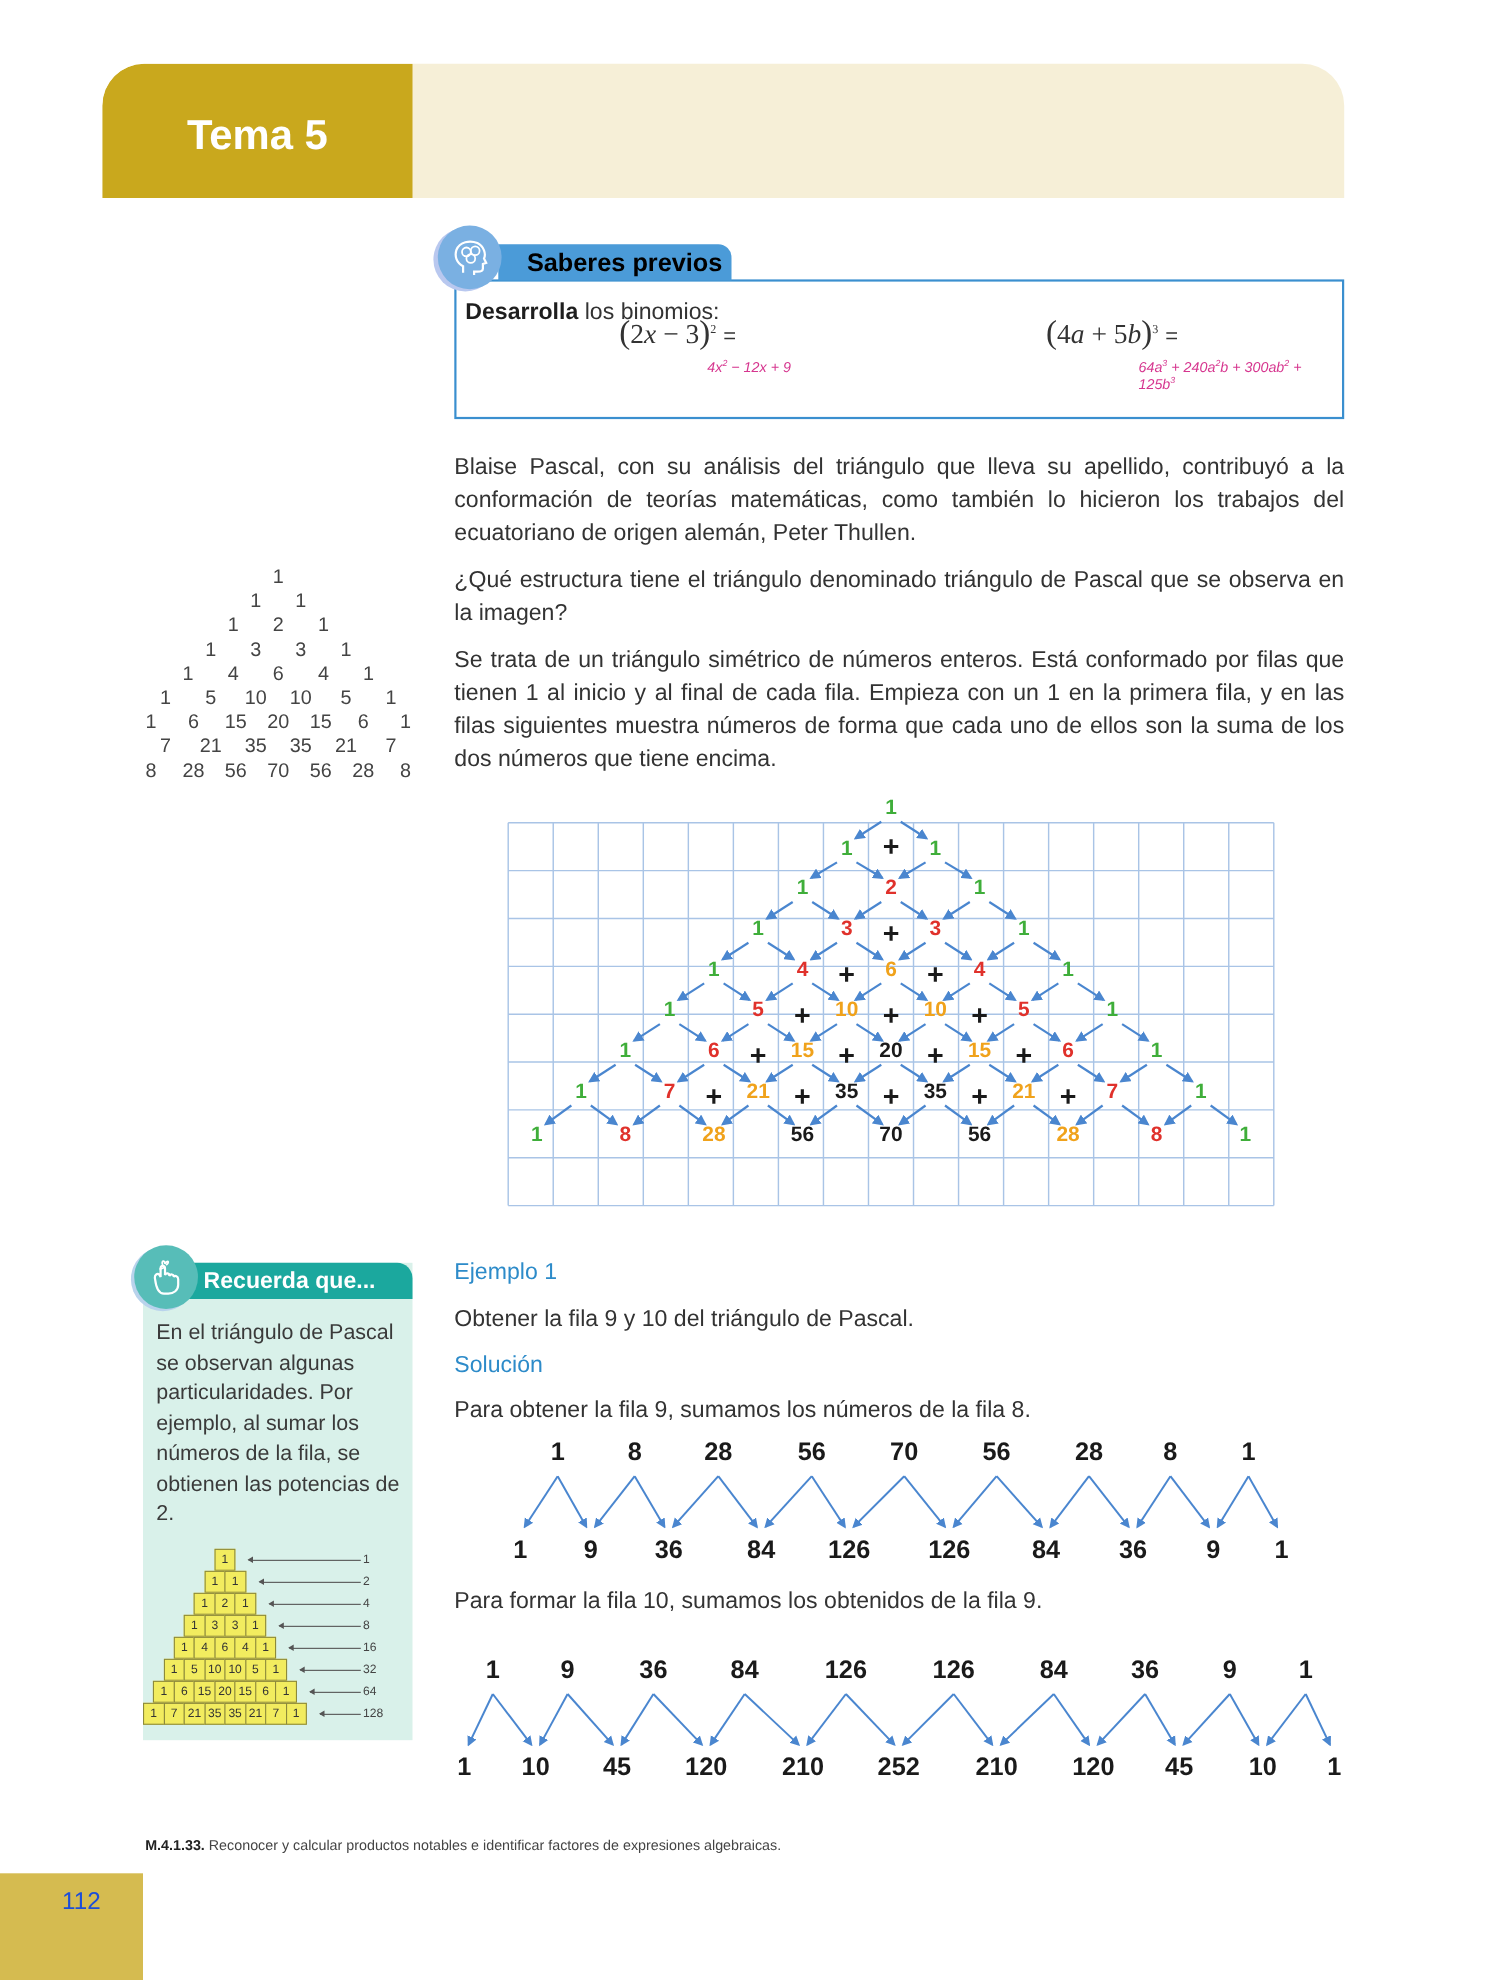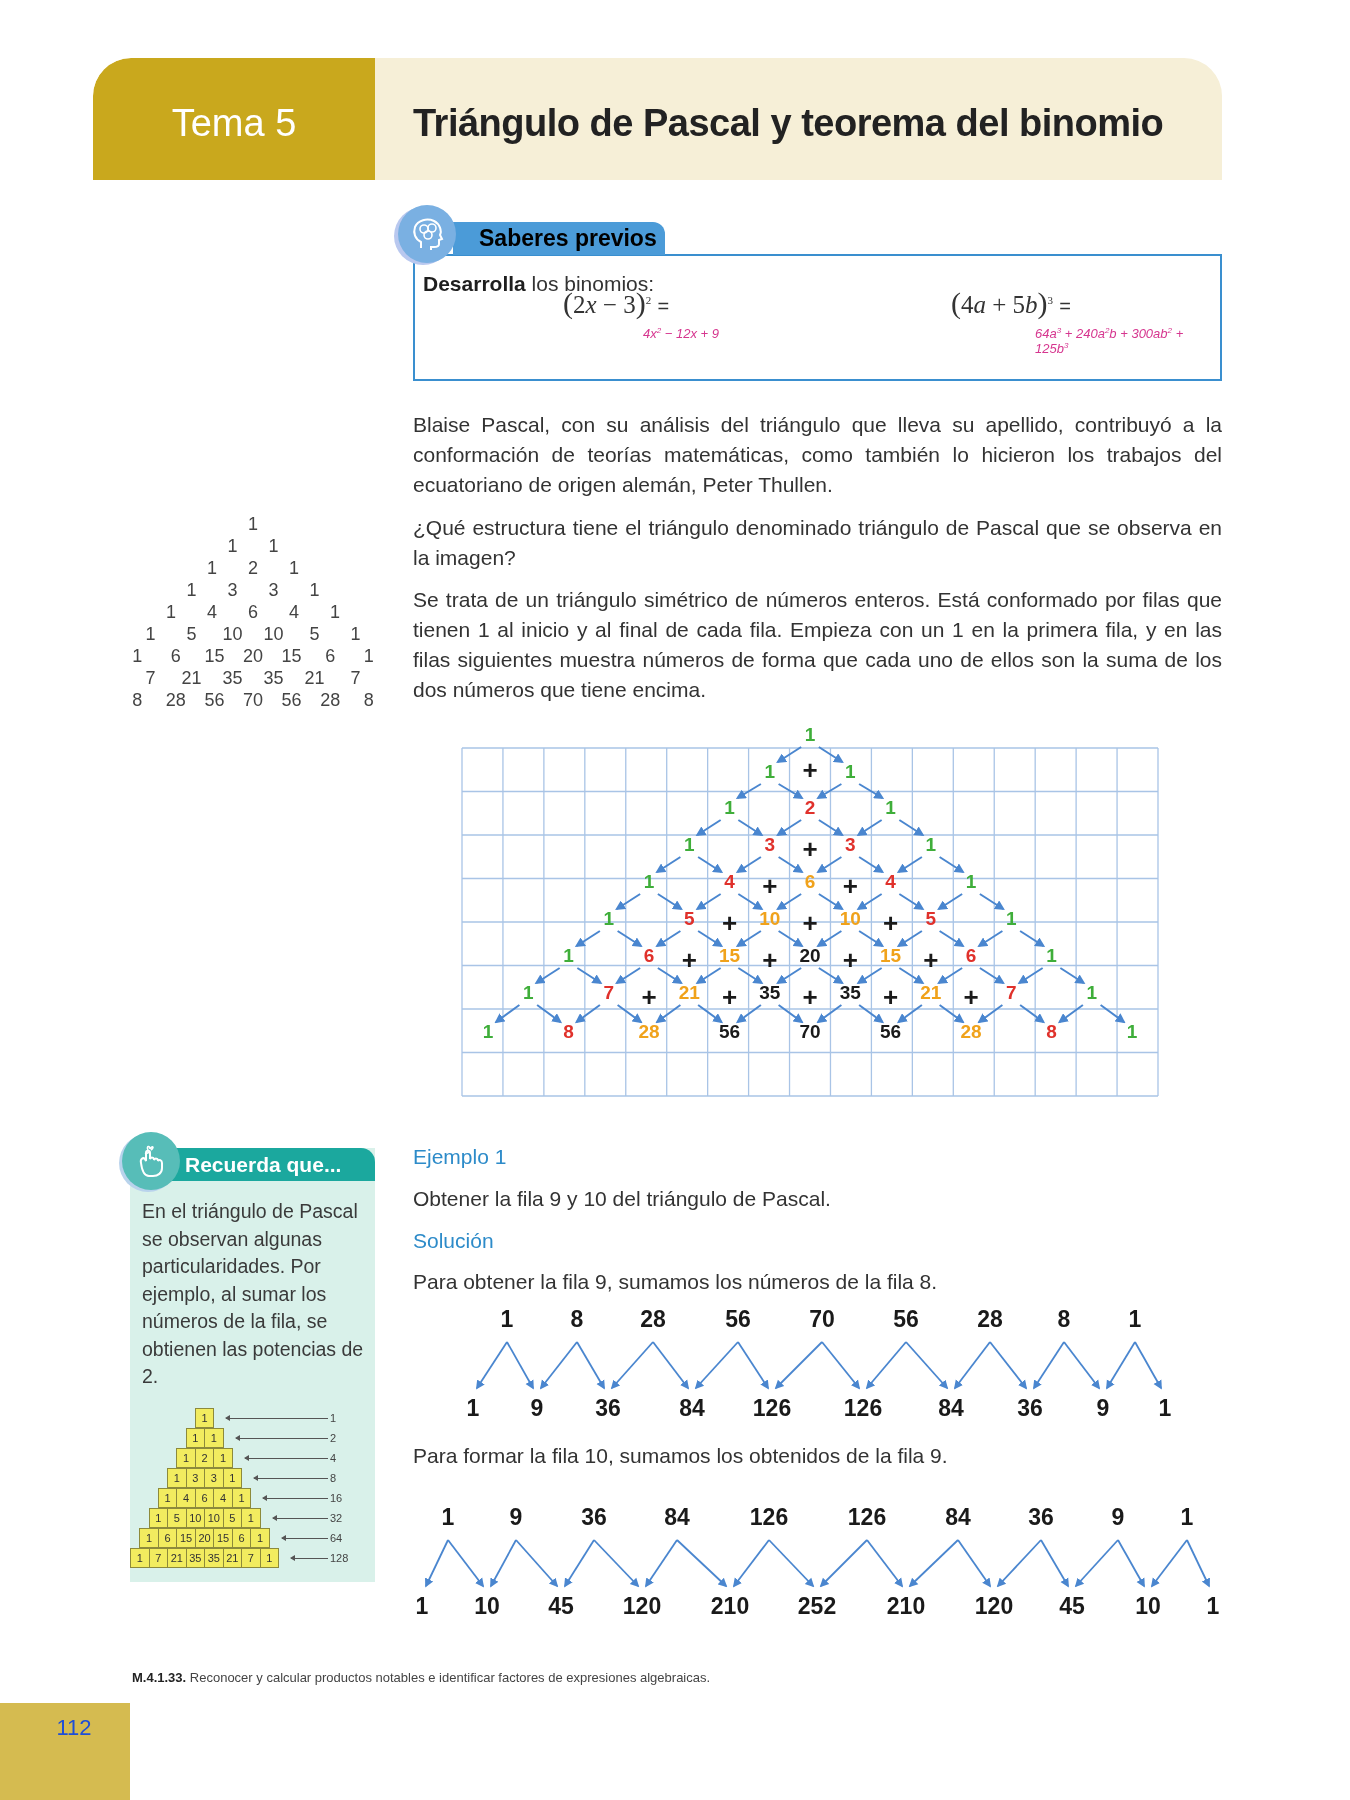--- a/index.html
+++ b/index.html
@@ -3,21 +3,21 @@
 <meta charset="utf-8">
 <style>
   * { box-sizing: border-box; margin: 0; padding: 0; }
   html, body { width: 1350px; height: 1800px; background: #ffffff; overflow: hidden; }
   body { position: relative; font-family: "Liberation Sans", "DejaVu Sans", sans-serif; color: #2b2b2b; }
 
   .abs { position: absolute; }
 
   
   .header { left: 93px; top: 58px; width: 1129px; height: 122px; background: #f6efd7; border-radius: 38px 38px 0 0; overflow: hidden; }
-  .header-tema { position: absolute; left: 0; top: 0; width: 282px; height: 122px; background: #c9a81d; border-top-left-radius: 38px; color: #fff; font-weight: normal; font-size: 38px; display: flex; align-items: center; justify-content: center; padding-top: 8px; }
+  .header-tema { position: absolute; left: 0; top: 0; width: 282px; height: 122px; background: #c9a81d; border-top-left-radius: 38px; color: #fff; font-weight: bold; font-size: 38px; display: flex; align-items: center; justify-content: center; padding-top: 8px; }
   .header-title { position: absolute; left: 320px; top: 0; height: 122px; display: flex; align-items: center; padding-top: 8px; font-weight: bold; font-size: 38px; color: #222; letter-spacing: -0.5px; }
 
   
   .sp-tab { left: 440px; top: 222px; height: 33px; width: 212px; background: #4b9bd8; border-radius: 0 12px 0 0; color: #000000; font-weight: bold; font-size: 23px; padding-left: 26px; line-height: 33px; }
   .sp-icon { left: 398px; top: 205px; width: 58px; height: 58px; border-radius: 50%; background: #7ab0e2; box-shadow: -4px 2px 0 #b9c8ef; display:flex; align-items:center; justify-content:center; }
   .sp-box { left: 413px; top: 254px; width: 809px; height: 127px; border: 2.5px solid #3a8fcf; background: #fff; }
   .sp-instr { position: absolute; left: 8px; top: 16px; font-size: 21px; color: #333; }
   .sp-instr b { color: #1e1e1e; margin-top: 12px; }
   .sp-expr { position: absolute; font-family: "Liberation Serif", "DejaVu Serif", serif; font-size: 25px; color: #333; }
   .sp-expr sup { font-size: 11px; }
@@ -60,21 +60,20 @@
   .footer-note { left: 132px; top: 1670px; font-size: 13px; color: #444; }
   .footer-note b { color: #222; }
   .page-bar { left: 0; top: 1703px; width: 130px; height: 97px; background: #d5bb50; }
   .page-num { position: absolute; left: 0; top: 12px; width: 108px; text-align: center; color: #1d4ed8; font-size: 22px; padding-left: 40px; }
 </style>
 </head>
 <body>
 
 <div class="abs header">
   <div class="header-tema">Tema 5</div>
-  <div class="header-title">Triángulo de Pascal y teorema del binomio</div>
 </div>
 
 <div class="abs sp-box">
   <div class="sp-instr"><b>Desarrolla</b><span> los binomios:</span></div>
   <div class="sp-expr" style="left:148px; top:30px;"><span style="font-size:30px;">(</span>2<i>x</i> − 3<span style="font-size:30px;">)</span><sup>2</sup> <span style="font-family:'Liberation Sans',sans-serif;font-size:20px;">=</span></div>
   <div class="sp-ans" style="left:228px; top:70px;">4<i>x</i><sup>2</sup> − 12<i>x</i> + 9</div>
   <div class="sp-expr" style="left:536px; top:30px;"><span style="font-size:30px;">(</span>4<i>a</i> + 5<i>b</i><span style="font-size:30px;">)</span><sup>3</sup> <span style="font-family:'Liberation Sans',sans-serif;font-size:20px;">=</span></div>
   <div class="sp-ans" style="left:584px; top:70px;margin-left:36px;">64<i>a</i><sup>3</sup> + 240<i>a</i><sup>2</sup><i>b</i> + 300<i>ab</i><sup>2</sup> + 125<i>b</i><sup>3</sup></div>
 </div>
 <div class="abs sp-tab" style="left:453px;"><span>Saberes previos</span></div>

